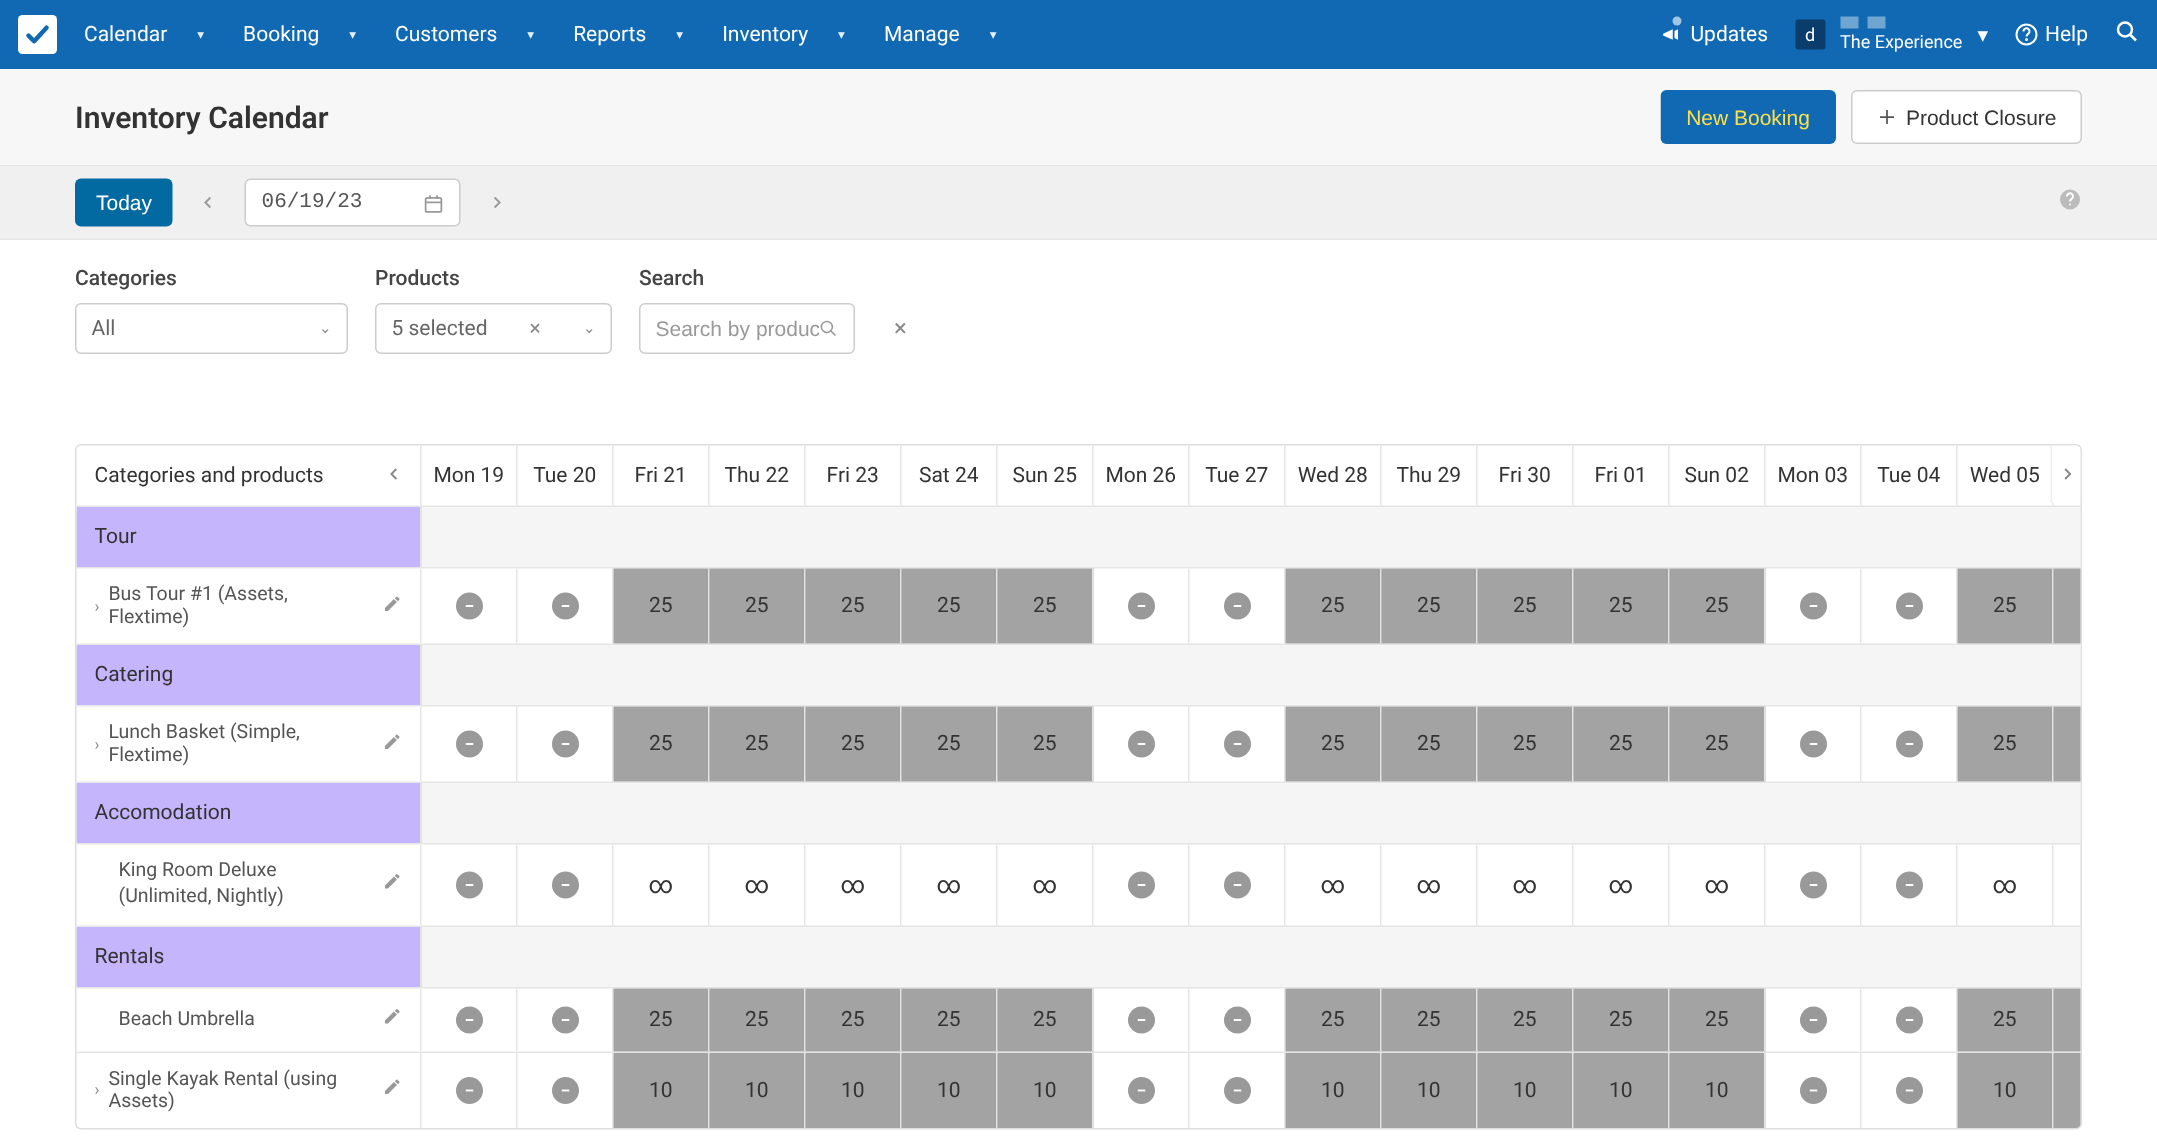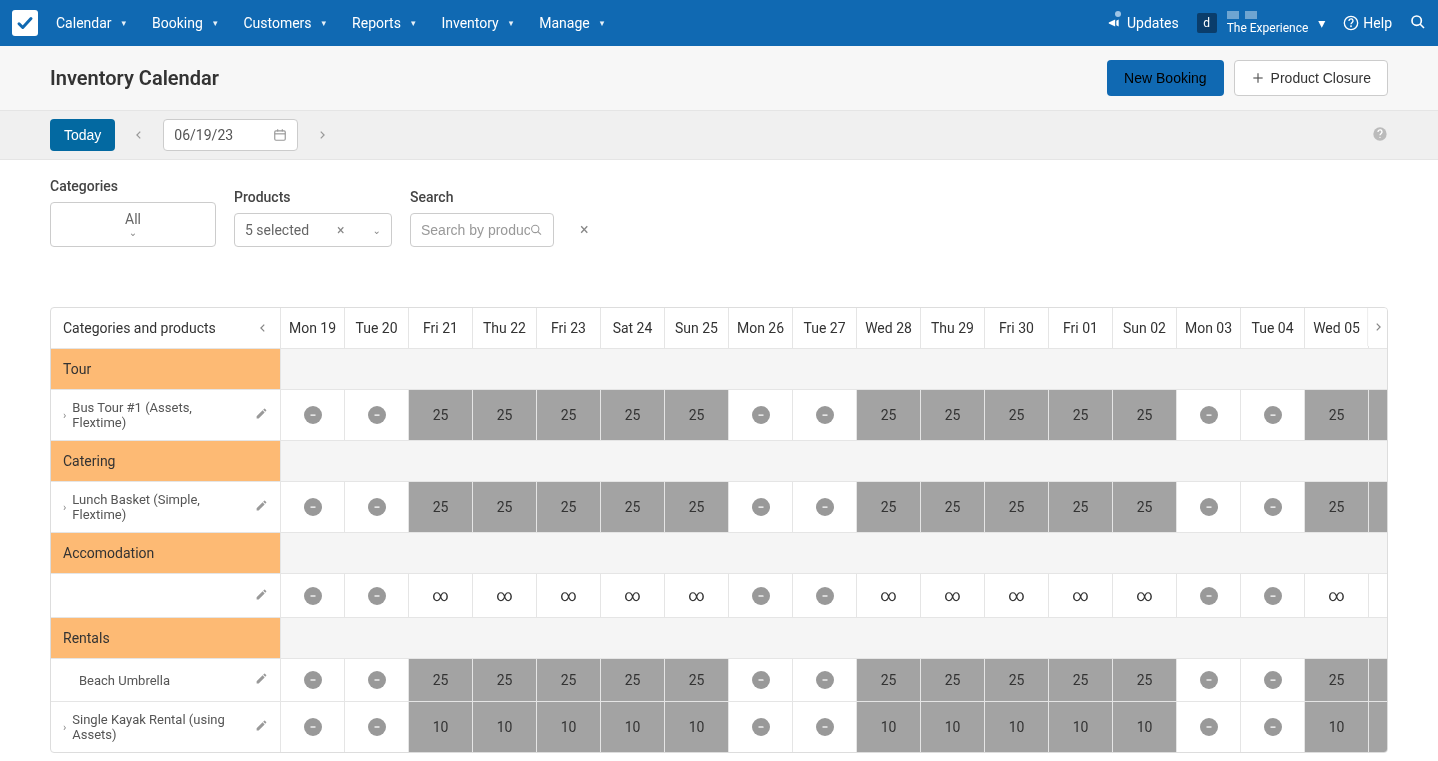--- a/index.html
+++ b/index.html
@@ -1,63 +1,63 @@
 <!DOCTYPE html>
 <html><head>
 <meta charset="utf-8">
 <style>
 * { box-sizing: border-box; margin: 0; padding: 0; }
 body { font-family: -apple-system, BlinkMacSystemFont, "Segoe UI", Roboto, sans-serif; font-size: 14px; color: #333; background: #fff; }
 .topnav { background: #1069b2; height: 46px; display: flex; align-items: center; padding: 0 12px; color: #fff; }
 .topnav .logo { width: 26px; height: 26px; background: #fff; border-radius: 3px; display: flex; align-items: center; justify-content: center; margin-right: 18px; }
 .topnav .logo svg { width: 18px; height: 18px; }
 .topnav .menu { display: flex; gap: 26px; }
-.topnav .menu-item { color: #fff; cursor: pointer; font-size: 14px; display: flex; align-items: center; gap: 10px; }
+.topnav .menu-item { color: #fff; cursor: pointer; font-size: 14px; display: flex; align-items: center; gap: 20px; }
 .topnav .menu-item .caret { font-size: 9px; opacity: 0.9; }
 .topnav .spacer { flex: 1; }
 .topnav .right { display: flex; align-items: center; gap: 18px; }
 .topnav .updates { display: flex; align-items: center; gap: 6px; cursor: pointer; position: relative; }
 .topnav .updates .dot { position: absolute; top: -4px; left: 8px; width: 6px; height: 6px; background: #9ec5e6; border-radius: 50%; }
 .topnav .avatar-box { display: flex; align-items: center; gap: 10px; }
 .topnav .avatar { width: 20px; height: 20px; background: #0a3d6b; border-radius: 2px; display: flex; align-items: center; justify-content: center; font-size: 12px; }
 .topnav .company { display: flex; flex-direction: column; align-items: flex-start; font-size: 12px; }
 .topnav .company .flags { display: flex; gap: 6px; margin-bottom: 2px; }
 .topnav .company .flag { width: 12px; height: 8px; background: rgba(255,255,255,0.4); }
 .topnav .help { display: flex; align-items: center; gap: 4px; cursor: pointer; }
 .topnav .search-ic { cursor: pointer; }
 .page-header { background: #f7f7f7; border-bottom: 1px solid #e5e5e5; padding: 14px 50px; display: flex; align-items: center; }
 .page-header h1 { font-size: 20px; font-weight: 600; color: #333; }
 .page-header .spacer { flex: 1; }
 .btn { border-radius: 4px; padding: 9px 16px; font-size: 14px; cursor: pointer; display: inline-flex; align-items: center; gap: 6px; border: 1px solid transparent; }
-.btn-primary { background: #1069b2; color: #000000; }
+.btn-primary { background: #1069b2; color: #fde047; }
 .btn-outline { background: #fff; border: 1px solid #ccc; color: #333; }
 .toolbar { background: #f0f0f0; border-bottom: 1px solid #e5e5e5; padding: 8px 50px; display: flex; align-items: center; gap: 10px; }
 .btn-today { background: #0369a1; color: #fff; border-radius: 4px; padding: 8px 14px; cursor: pointer; border: none; font-size: 14px; }
 .nav-arrow { width: 28px; height: 30px; display: flex; align-items: center; justify-content: center; cursor: pointer; color: #999; }
-.date-input { background: #fff; border: 1px solid #ccc; border-radius: 4px; padding: 7px 10px; display: flex; align-items: center; gap: 40px; color: #555; font-size: 14px; }
+.date-input { background: #fff; border: 1px solid #ccc; border-radius: 4px; padding: 7px 10px; display: flex; align-items: flex-end; gap: 40px; color: #555; font-size: 14px; font-family: Liberation Mono, monospace; }
 .toolbar .help-ic { margin-left: auto; color: #999; cursor: pointer; }
 .filters { padding: 18px 50px 0; display: flex; align-items: flex-end; gap: 18px; }
 .filter-group label { display: block; font-size: 14px; color: #444; margin-bottom: 8px; font-weight: 500; }
 .select-box { border: 1px solid #ccc; border-radius: 4px; background: #fff; padding: 8px 10px; display: flex; align-items: center; justify-content: space-between; font-size: 14px; color: #666; cursor: pointer; }
-.select-box.cat { width: 166px; flex-direction: column; }
+.select-box.cat { width: 182px; }
 .select-box.prod { width: 158px; gap: 7px; }
 .select-box .caret { font-size: 10px; color: #888; }
 .select-box .clear-x { color: #888; cursor: pointer; padding: 0 4px; }
 .search-box { border: 1px solid #ccc; border-radius: 4px; background: #fff; padding: 8px 10px; display: flex; align-items: center; width: 144px; }
 .search-box input { border: none; outline: none; font-size: 14px; width: 100%; color: #555; }
 .search-box input::placeholder { color: #999; }
 .clear-filters { color: #888; cursor: pointer; font-size: 16px; padding: 8px; }
 .grid-wrap { padding: 28px 50px 20px; }
 .grid { border: 1px solid #ddd; border-radius: 4px; overflow: hidden; position: relative; margin-top: 32px; }
 .grid-row { display: flex; border-bottom: 1px solid #e5e5e5; }
 .grid-row:last-child { border-bottom: none; }
 .cell-label { width: 230px; flex-shrink: 0; border-right: 1px solid #e5e5e5; padding: 10px 12px; font-size: 13px; display: flex; align-items: center; position: relative; }
 .grid-header .cell-label { font-size: 14px; color: #333; padding: 12px; justify-content: space-between; }
 .grid-header .cell-date { font-size: 14px; color: #333; padding: 12px 0; }
-.cat-row .cell-label { background: #fdba74; font-size: 14px; color: #333; padding: 12px; }
+.cat-row .cell-label { background: #c4b5fd; font-size: 14px; color: #333; padding: 12px; }
 .cat-row .cell-rest { background: #f5f5f5; flex: 1; }
 .cell-date { width: 64px; flex-shrink: 0; border-right: 1px solid #e5e5e5; text-align: center; padding: 12px 0; font-size: 14px; display: flex; align-items: center; justify-content: center; }
 .cell-date:last-child { border-right: none; }
 .cell-date.green { background: #a3a3a3; }
 .cell-date .circle-dash { width: 18px; height: 18px; background: #999; border-radius: 50%; display: inline-flex; align-items: center; justify-content: center; color: #fff; }
 .prod-row .cell-label { padding: 10px 12px; color: #555; gap: 6px; }
 .prod-row .cell-label .chev { color: #888; font-size: 11px; }
 .prod-row .cell-label .edit { margin-left: auto; color: #999; cursor: pointer; }
 .scroll-right { position: absolute; right: 0; top: 0; width: 20px; height: 38px; background: rgba(255,255,255,0.9); display: flex; align-items: center; justify-content: center; color: #888; cursor: pointer; border-left: 1px solid #eee; }
 .collapse-arrow { color: #888; cursor: pointer; }
@@ -380,20 +380,21 @@
         <div class="cell-date green">25</div>
         <div class="cell-date green"></div>
       </div>
       <div class="grid-row cat-row">
         <div class="cell-label">Accomodation</div>
         <div class="cell-rest"></div>
       </div>
       <div class="grid-row prod-row">
         <div class="cell-label">
           <span style="width:10px"></span>
+          <span class="prod-name two-line">King Room Deluxe (Unlimited, Nightly)</span>
           <span class="edit"><svg width="13" height="13" viewBox="0 0 24 24" fill="#999">
               <path d="M3 17.25V21h3.75L17.81 9.94l-3.75-3.75L3 17.25zM20.71 7.04a1 1 0 000-1.41l-2.34-2.34a1 1 0 00-1.41 0l-1.83 1.83 3.75 3.75 1.83-1.83z"></path>
             </svg></span>
         </div>
         <div class="cell-date">
           <span class="circle-dash">
             <svg width="10" height="10" viewBox="0 0 24 24">
               <line x1="6" y1="12" x2="18" y2="12" stroke="#fff" stroke-width="3"></line>
             </svg>
           </span>

